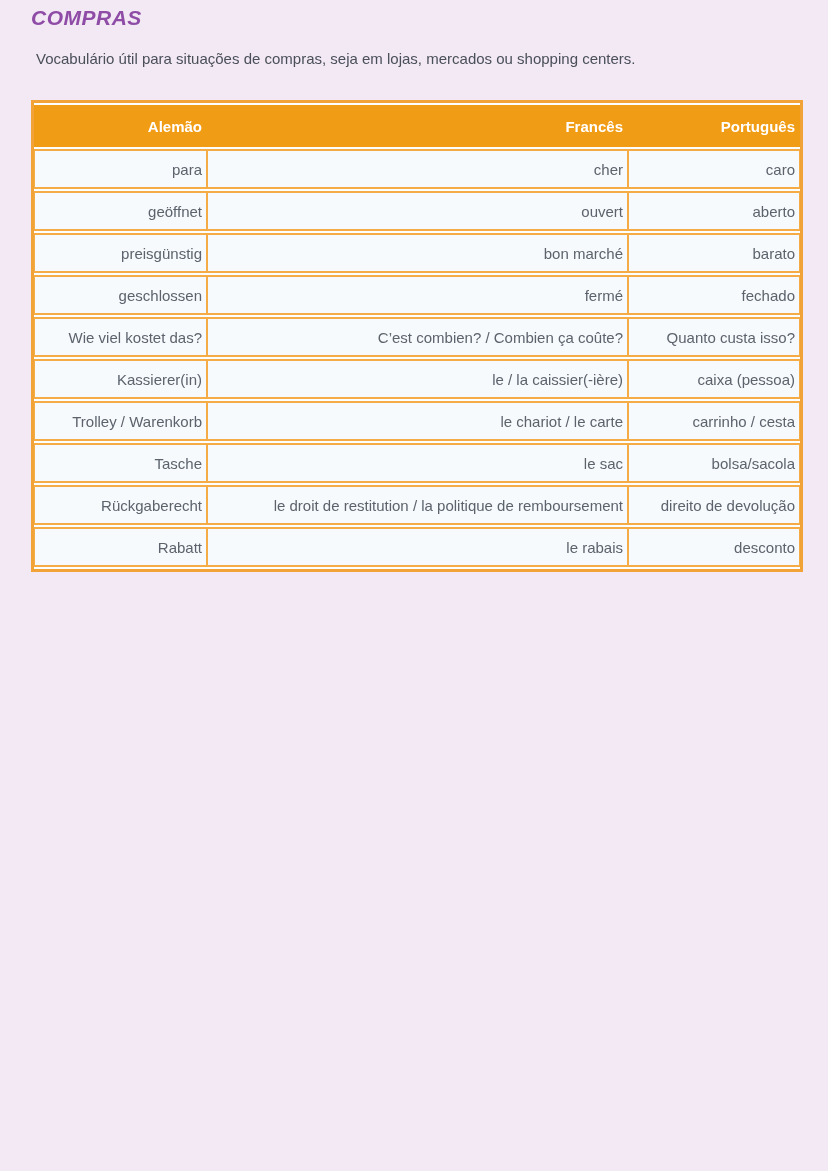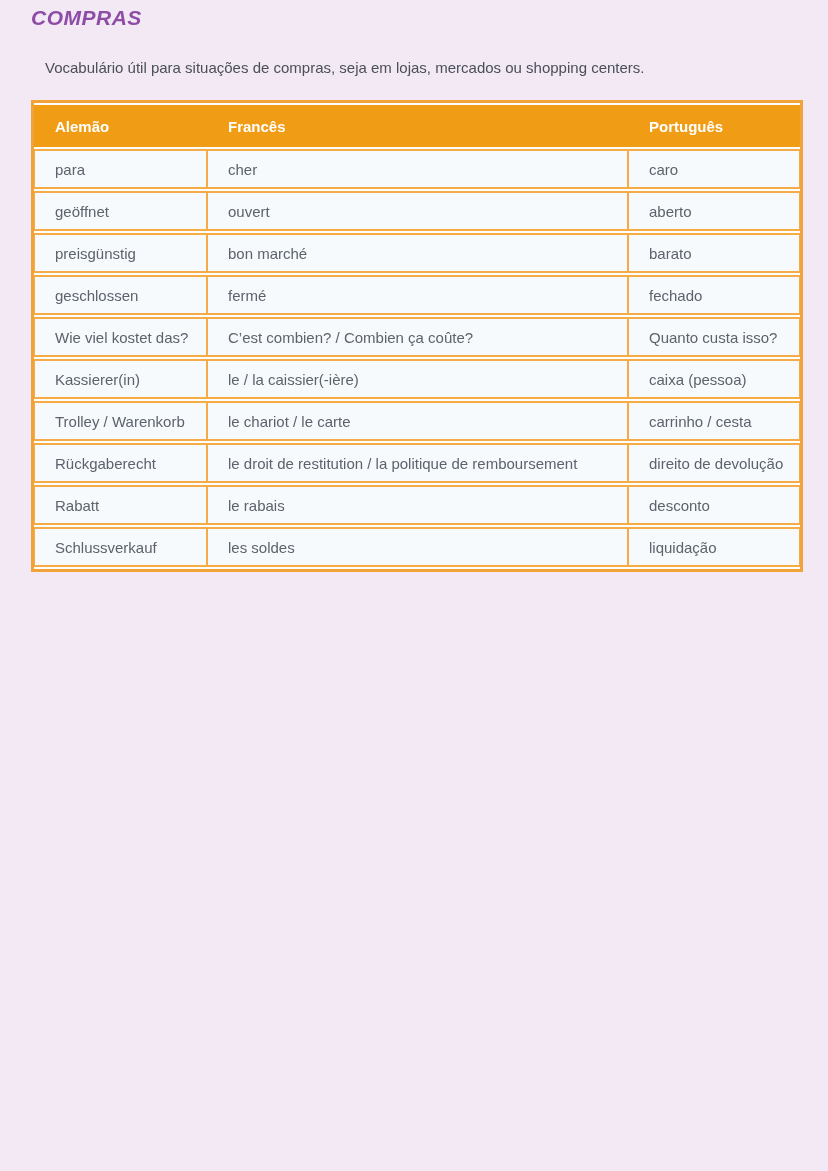--- a/index.html
+++ b/index.html
@@ -27,43 +27,43 @@
     font-size: 21px;
     font-weight: bold;
     letter-spacing: 0.5px;
     color: #8E4CA6;
     font-style: italic;
   }
   .page-subtitle {
     position: absolute;
     left: 36px;
     top: 50px;
-    margin: 9px;
+    margin: 0;
     font-size: 15px;
     color: #4A4F58;
   }
   table.vocab {
     position: absolute;
     left: 31px;
     top: 100px;
     width: 766px;
     border-collapse: separate;
     border-spacing: 0 2px;
     border: 3px solid #F2A338;
     background: #FDFEFE;
     table-layout: fixed;
   }
   col.c-de { width: 173px; }
   col.c-fr { width: 421px; }
   col.c-pt { width: 172px; }
   th, td {
-    text-align: left;
+    text-align: right;
     vertical-align: middle;
     font-size: 15px;
-    padding: 2px 20px;
+    padding: 2px 4px;
     overflow: hidden;
     white-space: nowrap;
     margin-top: 13px;
   }
   th {
     height: 34px;
     background: #F19C15;
     color: #FFFFFF;
     font-weight: bold;
     border: 2px solid #F19C15;
@@ -131,30 +131,30 @@
           <td>Kassierer(in)</td>
           <td>le / la caissier(-ière)</td>
           <td>caixa (pessoa)</td>
         </tr>
         <tr>
           <td>Trolley / Warenkorb</td>
           <td>le chariot / le carte</td>
           <td>carrinho / cesta</td>
         </tr>
         <tr>
+          <td>Tasche</td>
+          <td>le sac</td>
+          <td>bolsa/sacola</td>
+        </tr>
+        <tr>
           <td>Rückgaberecht</td>
           <td>le droit de restitution / la politique de remboursement</td>
           <td>direito de devolução</td>
         </tr>
         <tr>
           <td>Rabatt</td>
           <td>le rabais</td>
           <td>desconto</td>
         </tr>
-        <tr>
-          <td>Schlussverkauf</td>
-          <td>les soldes</td>
-          <td>liquidação</td>
-        </tr>
       </tbody>
   </table>
 
 </div>
 
 </body></html>

